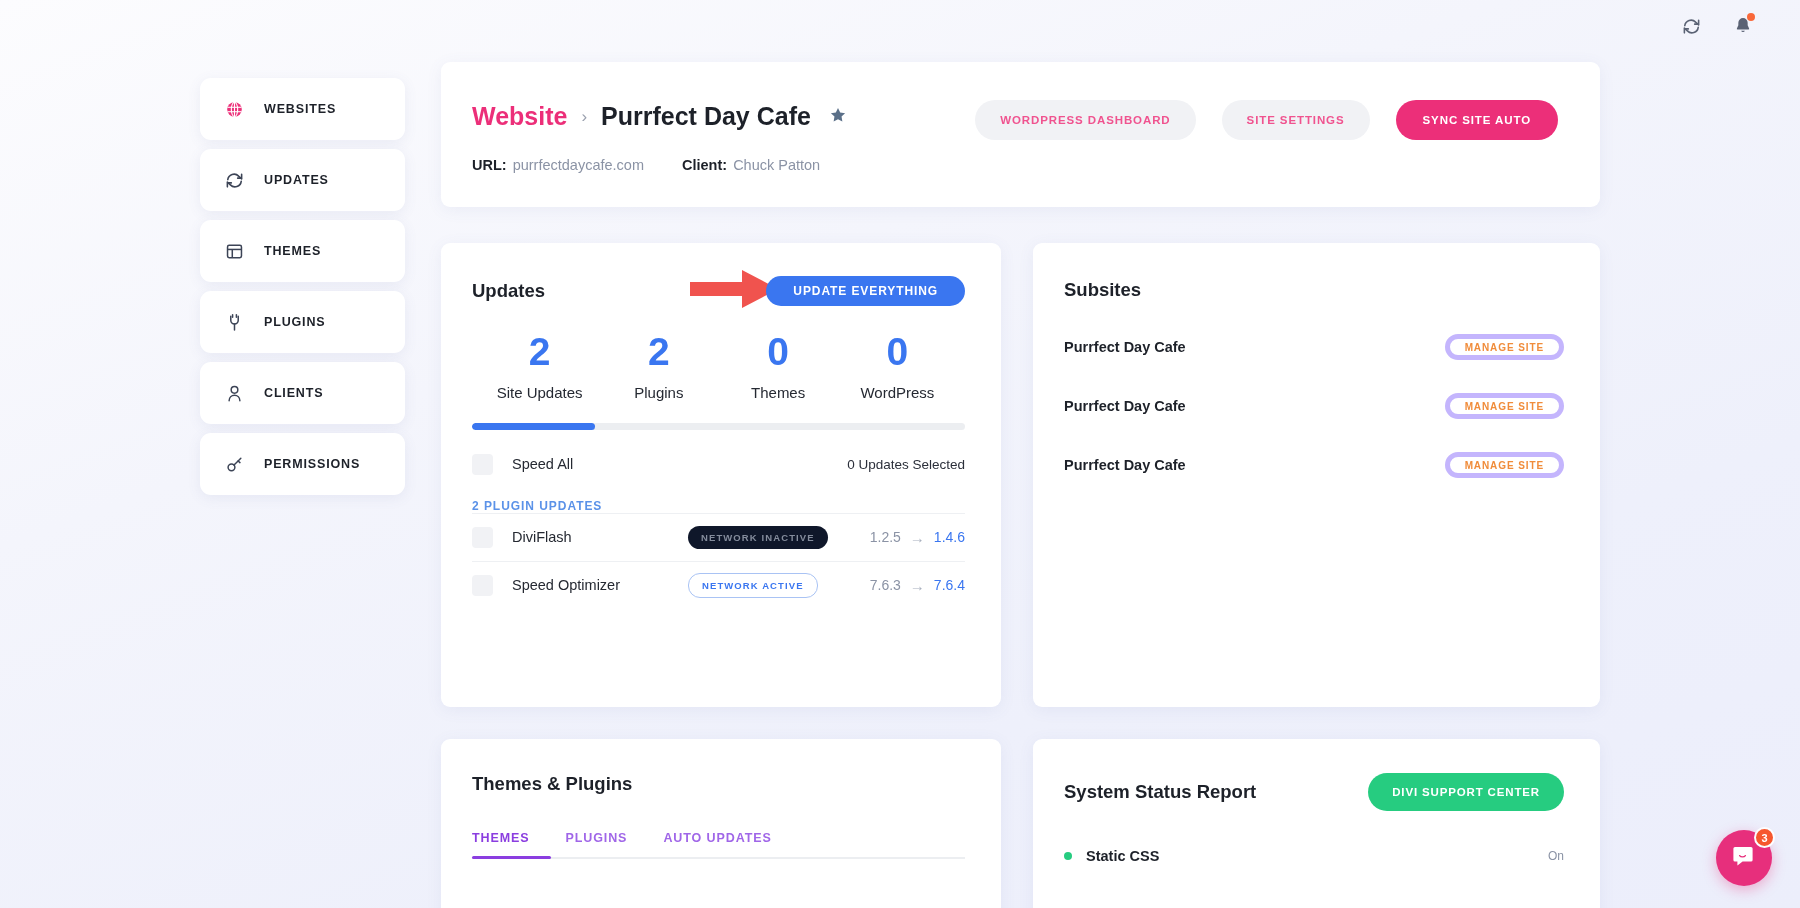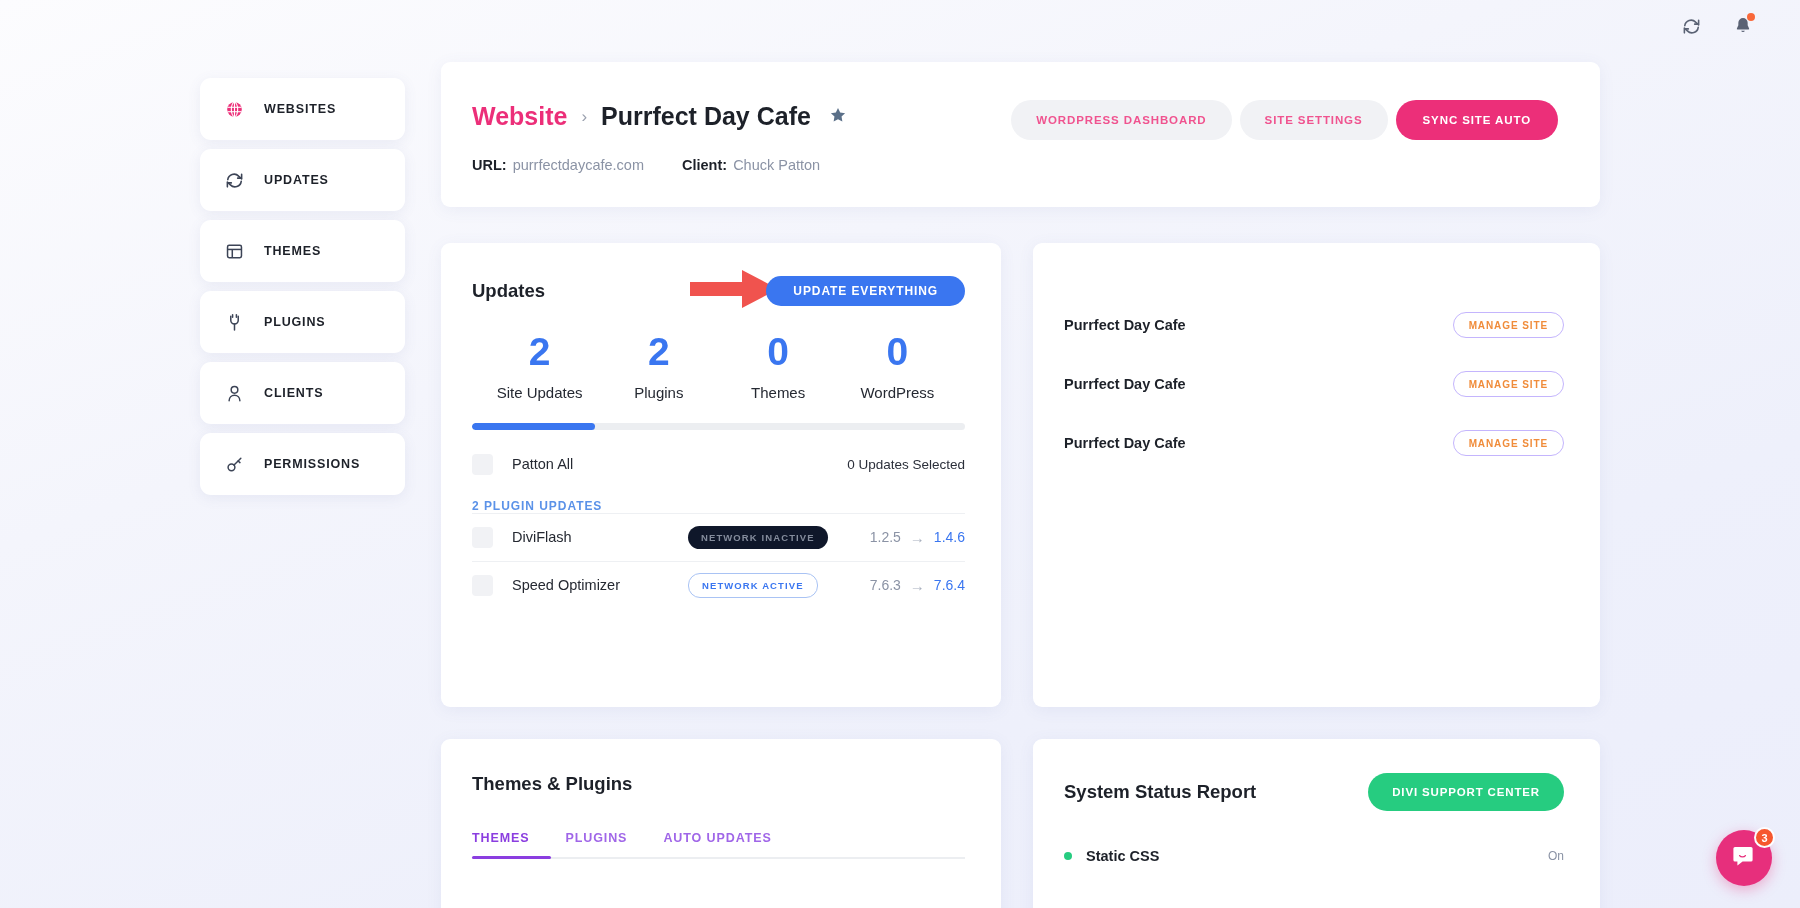--- a/index.html
+++ b/index.html
@@ -124,21 +124,21 @@
   }
   .meta-label { font-weight: bold; color: #1d2129; }
   .meta-value { color: #8b93a5; margin-left: 6px; }
 
   .header-actions {
     position: absolute;
     top: 38px;
     right: 42px;
     display: flex;
     align-items: center;
-    gap: 8px;
+    gap: 26px;
   }
   .btn-pill {
     border: none;
     border-radius: 22px;
     height: 40px;
     padding: 0 25px;
     font-family: inherit;
     font-size: 11.5px;
     font-weight: bold;
     letter-spacing: 0.9px;
@@ -307,21 +307,21 @@
     margin-top: 33px;
   }
   .subsite-name {
     font-size: 14.5px;
     font-weight: bold;
     color: #1d2129;
   }
   .btn-manage {
     background: #ffffff;
     color: #f08c3a;
-    border: 1px solid #c4b5fd;
+    border: 5px solid #c4b5fd;
     border-radius: 13px;
     height: 26px;
     padding: 0 15px;
     font-family: inherit;
     font-size: 10px;
     font-weight: bold;
     letter-spacing: 0.9px;
     cursor: pointer;
   }
 
@@ -575,21 +575,21 @@
         </div>
       </div>
 
       <div class="progress-track">
         <div class="progress-fill" id="progress-fill" style="width: 25%;"></div>
       </div>
 
       <div class="select-all-row">
         <div class="chk-group">
           <span class="checkbox"></span>
-          <span class="chk-text">Patton All</span>
+          <span class="chk-text">Speed All</span>
         </div>
         <span class="selected-count">0 Updates Selected</span>
       </div>
 
       <div class="section-heading">2 PLUGIN UPDATES</div>
 
       <div class="plugin-row">
         <span class="checkbox"></span>
         <span class="plugin-name">DiviFlash</span>
         <span class="badge badge-inactive">NETWORK INACTIVE</span>
@@ -606,20 +606,21 @@
         <span class="badge badge-active">NETWORK ACTIVE</span>
         <span class="versions">
           <span class="ver-old">7.6.3</span>
           <span class="ver-arrow">→</span>
           <span class="ver-new">7.6.4</span>
         </span>
       </div>
     </div>
 
     <div class="card subsites-card col-right">
+      <div class="card-title">Subsites</div>
 
       <div class="subsite-row">
         <span class="subsite-name">Purrfect Day Cafe</span>
         <button class="btn-manage">MANAGE SITE</button>
       </div>
       <div class="subsite-row">
         <span class="subsite-name">Purrfect Day Cafe</span>
         <button class="btn-manage">MANAGE SITE</button>
       </div>
       <div class="subsite-row">

